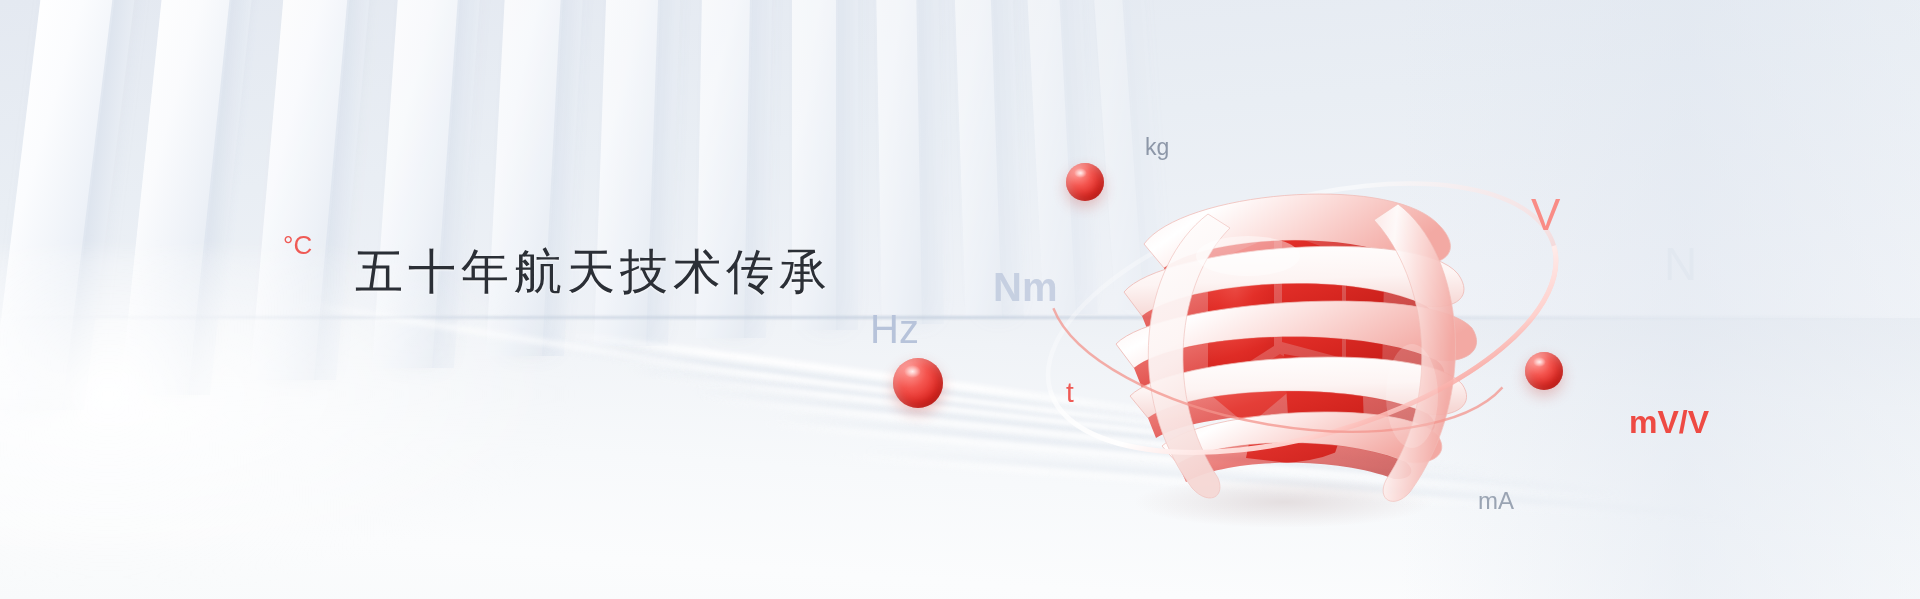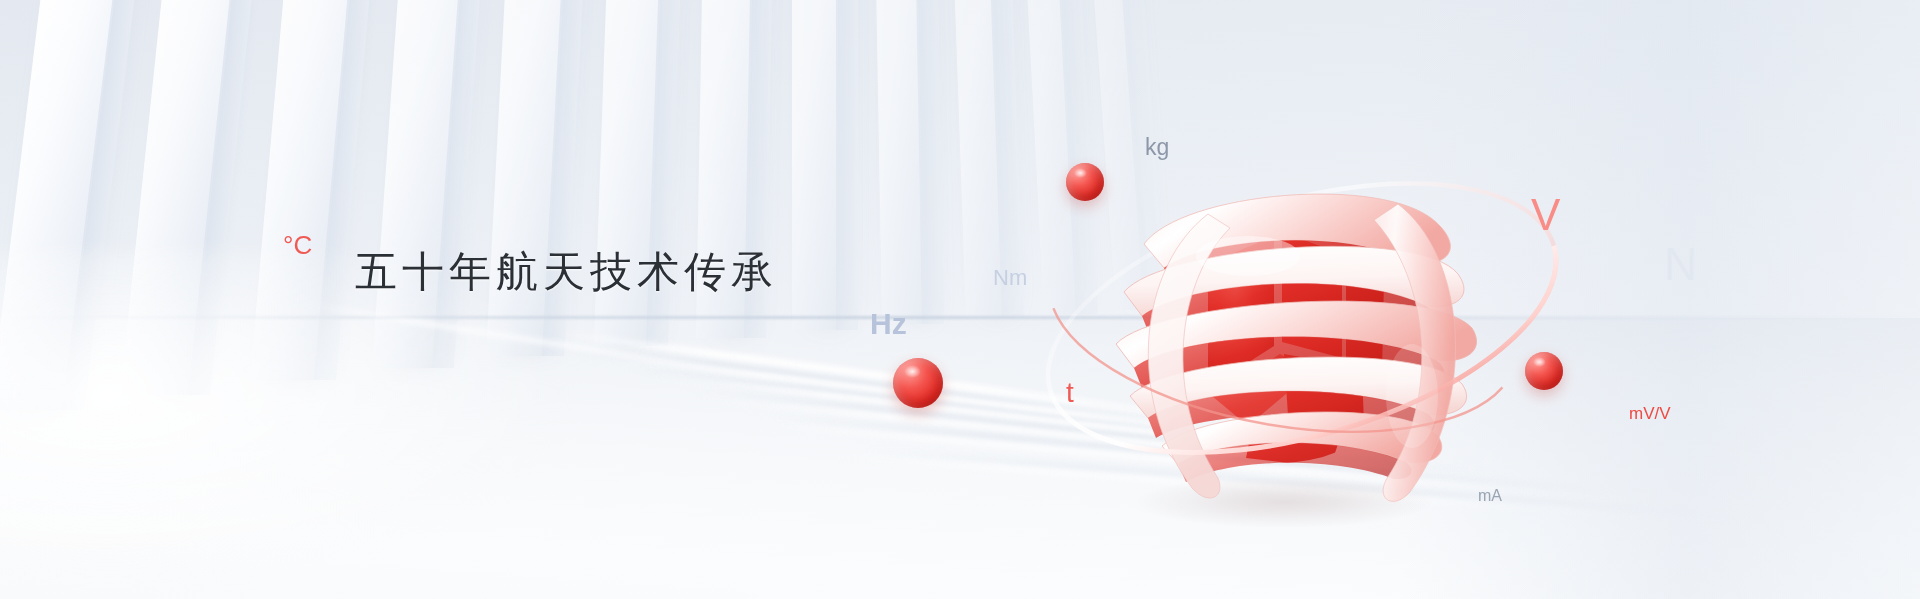--- a/index.html
+++ b/index.html
@@ -69,21 +69,21 @@
   .vignette-right{
     position:absolute; right:0; top:0; width:520px; height:599px;
     background:linear-gradient(90deg,rgba(226,232,240,0) 0%,rgba(222,229,239,.45) 55%,rgba(234,239,245,.35) 100%);
   }
 
   
   .headline{
     position:absolute; left:355px; top:240px; z-index:40;
   }
   .headline .line{
-    font-size:42px;
+    font-size:48px;
     line-height:63px;
     letter-spacing:5px;
     color:#2b2f36;
     font-weight:400;
     white-space:nowrap;
     text-shadow:0 1px 2px rgba(255,255,255,.8);
   }
 
   
   .unit{
@@ -279,23 +279,23 @@
   </div>
 
   <div id="spheres">
       <div class="sphere" style="left: 1066px; top: 163px; width: 38px; height: 38px;"></div>
       <div class="sphere" style="left: 893px; top: 358px; width: 50px; height: 50px;"></div>
       <div class="sphere" style="left: 1525px; top: 352px; width: 38px; height: 38px;"></div>
     </div>
 
   <div id="units">
       <div class="unit" style="left: 283px; top: 230px; font-size: 26px; color: rgb(239, 90, 85); font-weight: 400; opacity: 1;">°C</div>
-      <div class="unit" style="left: 870px; top: 307px; font-size: 30px; color: rgb(183, 195, 218); font-weight: 700; opacity: 1;">Hz</div>
-      <div class="unit" style="left: 993px; top: 265px; font-size: 22px; color: rgb(195, 205, 224); font-weight: 400; opacity: 0.9;">Nm</div>
+      <div class="unit" style="left: 870px; top: 307px; font-size: 40px; color: rgb(183, 195, 218); font-weight: 400; opacity: 1;">Hz</div>
+      <div class="unit" style="left: 993px; top: 265px; font-size: 40px; color: rgb(195, 205, 224); font-weight: 700; opacity: 0.9;">Nm</div>
       <div class="unit" style="left: 1145px; top: 134px; font-size: 23px; color: rgb(141, 151, 168); font-weight: 400; opacity: 1;">kg</div>
       <div class="unit" style="left: 1066px; top: 377px; font-size: 28px; color: rgb(239, 90, 85); font-weight: 400; opacity: 1;">t</div>
       <div class="unit" style="left: 1531px; top: 190px; font-size: 44px; color: rgb(249, 140, 134); font-weight: 400; opacity: 1;">V</div>
       <div class="unit" style="left: 1664px; top: 237px; font-size: 46px; color: rgb(226, 232, 240); font-weight: 400; opacity: 1;">N</div>
-      <div class="unit" style="left: 1629px; top: 404px; font-size: 17px; color: rgb(238, 74, 67); font-weight: 400; opacity: 1;">mV/V</div>
-      <div class="unit" style="left: 1478px; top: 487px; font-size: 16px; color: rgb(154, 164, 179); font-weight: 400; opacity: 1;">mA</div>
+      <div class="unit" style="left: 1629px; top: 404px; font-size: 32px; color: rgb(238, 74, 67); font-weight: 700; opacity: 1;">mV/V</div>
+      <div class="unit" style="left: 1478px; top: 487px; font-size: 24px; color: rgb(154, 164, 179); font-weight: 400; opacity: 1;">mA</div>
     </div>
 
 </div>
 
 </body></html>

